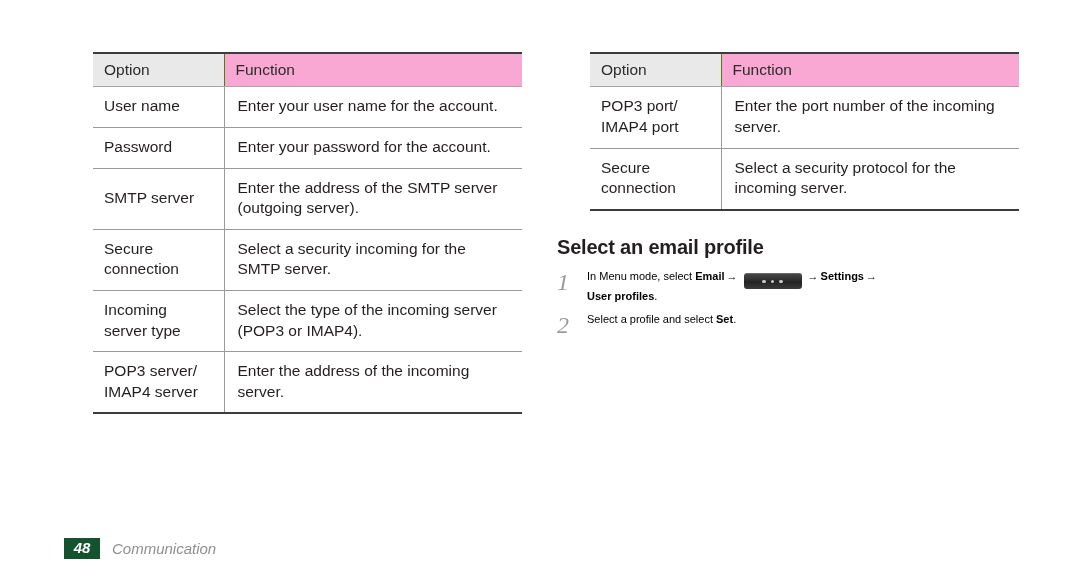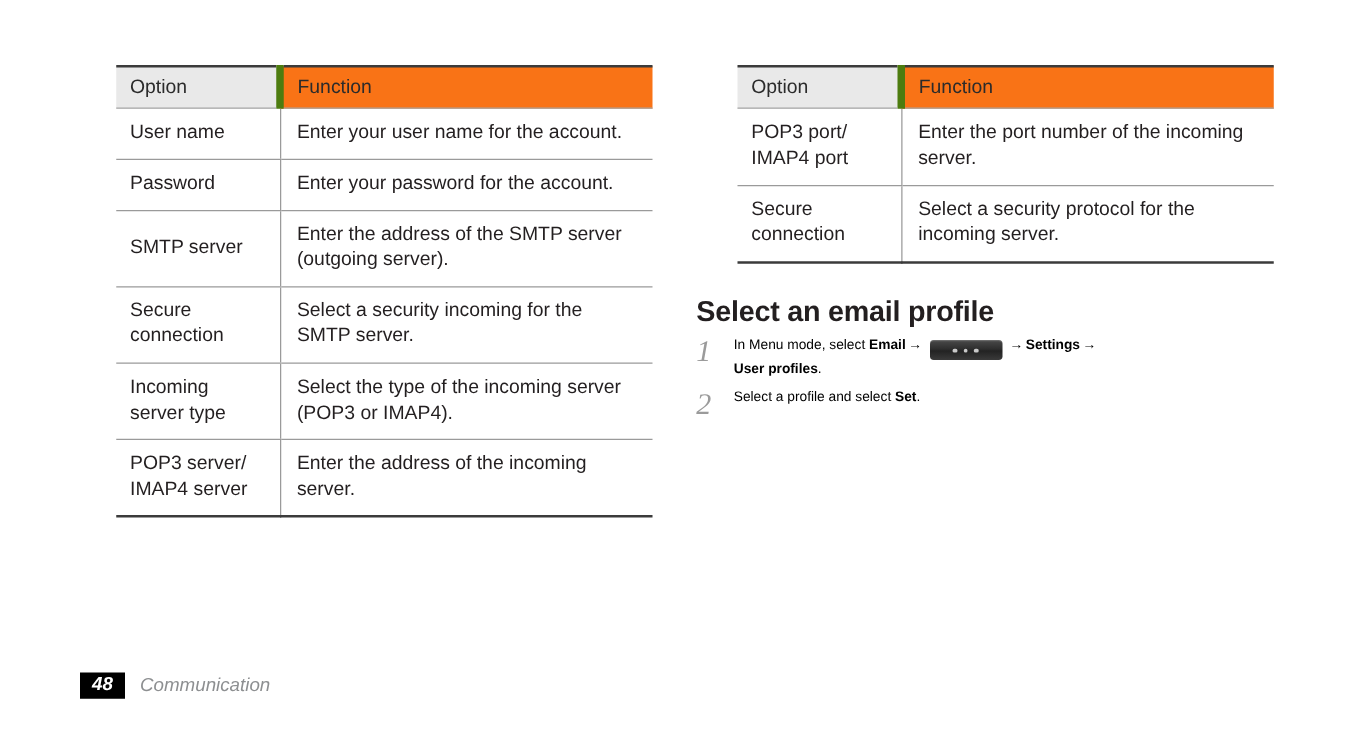--- a/index.html
+++ b/index.html
@@ -52,22 +52,22 @@
     color: #2b2b2b;
     text-align: left;
     padding: 6px 0 7px 11px;
     line-height: 1.25;
     border-bottom: 1px solid #a6a6a6;
   }
   .opt-table thead th.h-opt {
     background: #e9e9e9;
   }
   .opt-table thead th.h-fn {
-    background: #f97316;
-    border-left: 6px solid #4d7c0f;
+    background: #f9a8d4;
+    border-left: 1px solid #4d7c0f;
   }
 
   .opt-table tbody td {
     font-size: 15.5px;
     color: #231f20;
     vertical-align: middle;
     padding: 9px 10px 10px 11px;
     line-height: 1.33;
     border-bottom: 1px solid #9a9a9a;
   }
@@ -77,21 +77,21 @@
   .opt-table tbody td.cell-fn {
     border-left: 1px solid #9a9a9a;
     padding-left: 13px;
   }
 
   
   .sec-heading {
     position: absolute;
     left: 557px;
     top: 236px;
-    font-size: 23px;
+    font-size: 20px;
     font-weight: bold;
     color: #231f20;
     letter-spacing: -0.2px;
   }
 
   
   .steps {
     position: absolute;
     left: 557px;
     top: 269px;
@@ -144,21 +144,21 @@
 
   
   .footer {
     position: absolute;
     left: 64px;
     top: 538px;
     display: flex;
     align-items: center;
   }
   .page-num {
-    background: #000000;
+    background: #14532d;
     color: #ffffff;
     font-size: 15px;
     font-style: italic;
     font-weight: bold;
     padding: 2px 8px 3px 8px;
     line-height: 1.05;
     min-width: 20px;
     text-align: center;
   }
   .footer-label {

